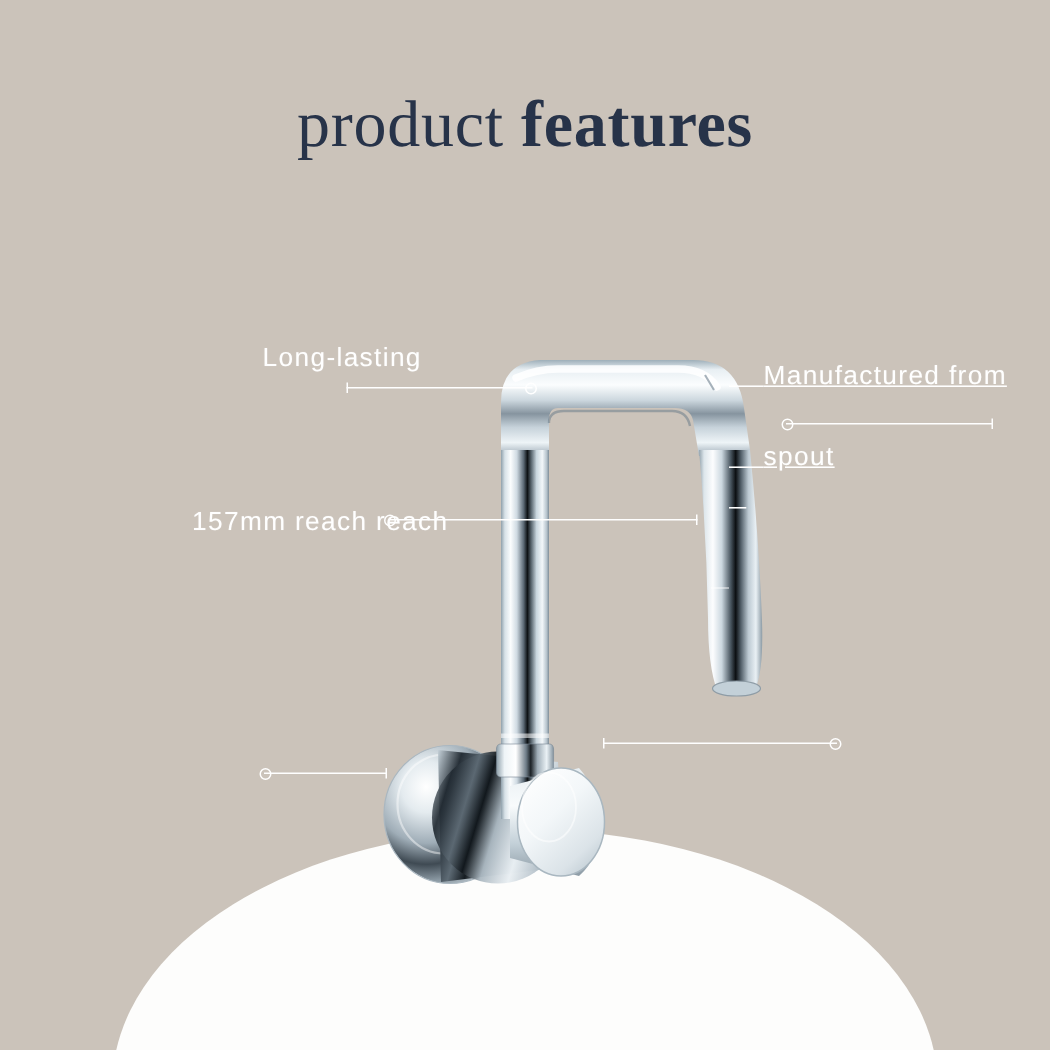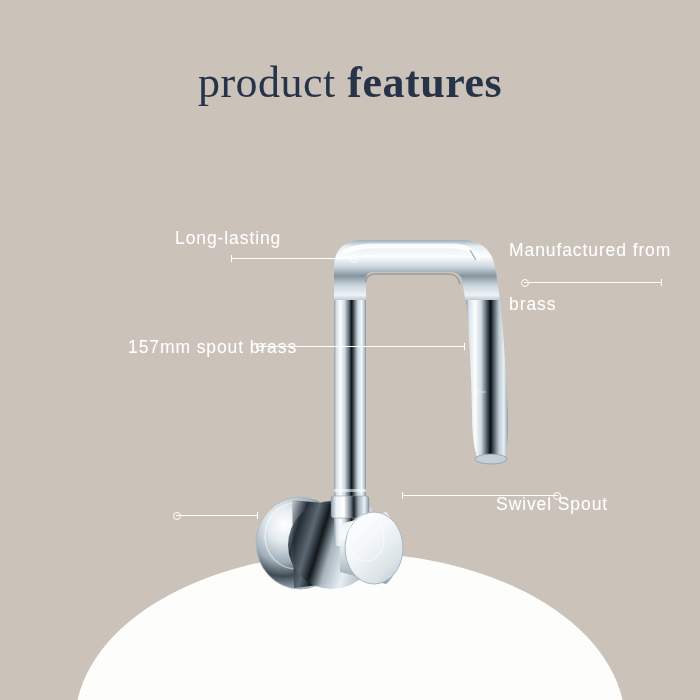--- a/index.html
+++ b/index.html
@@ -238,43 +238,40 @@
   </div>
 
   <div class="label" style="left:152px; top:198px;">
     <span>Long-lasting</span><br>
   </div>
   <div class="conn" style="left:231px; top:258px; width:124px;">
     <span class="tick left"></span>
     <span class="dot right"></span>
   </div>
 
-  <div class="label" style="left:486px; top:210px;">
+  <div class="label" style="left:486px; top:210px;text-decoration:underline;">
     <span>Manufactured from</span><br>
-    <span>brass</span>
+    <span>spout</span>
   </div>
   <div class="conn" style="left:524px; top:282px; width:138px;">
     <span class="dot left"></span>
     <span class="tick right"></span>
   </div>
 
   <div class="label" style="left:105px; top:307px;">
-    <span>157mm spout brass</span>
+    <span>157mm reach reach</span>
   </div>
   <div class="conn" style="left:259px; top:346px; width:206px;">
     <span class="dot left"></span>
     <span class="tick right"></span>
   </div>
 
   <div class="conn" style="left:176px; top:515px; width:82px;">
     <span class="dot left"></span>
     <span class="tick right"></span>
   </div>
 
-  <div class="label" style="left:473px; top:464px;">
-    <span>Swivel Spout</span>
-  </div>
   <div class="conn" style="left:402px; top:495px; width:156px;">
     <span class="tick left"></span>
     <span class="dot right"></span>
   </div>
 
 </div>
 
 </body></html>

